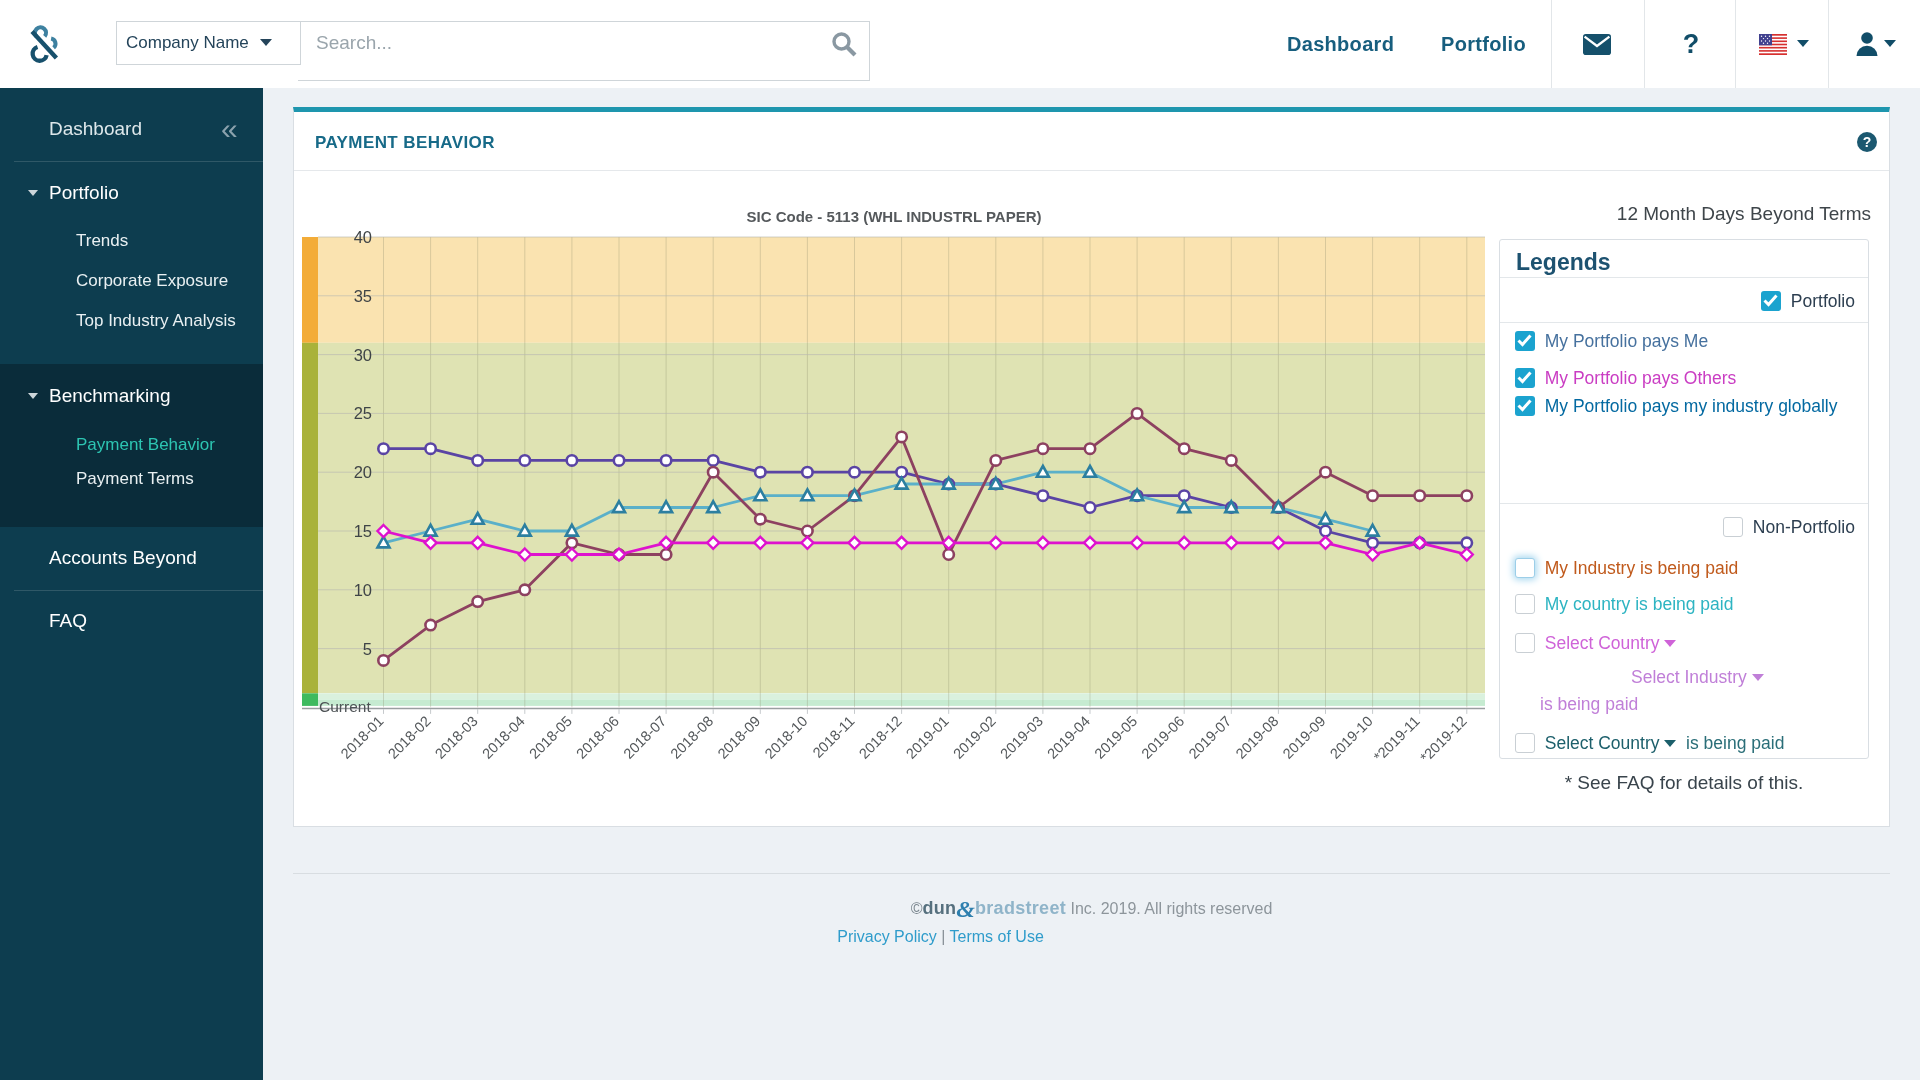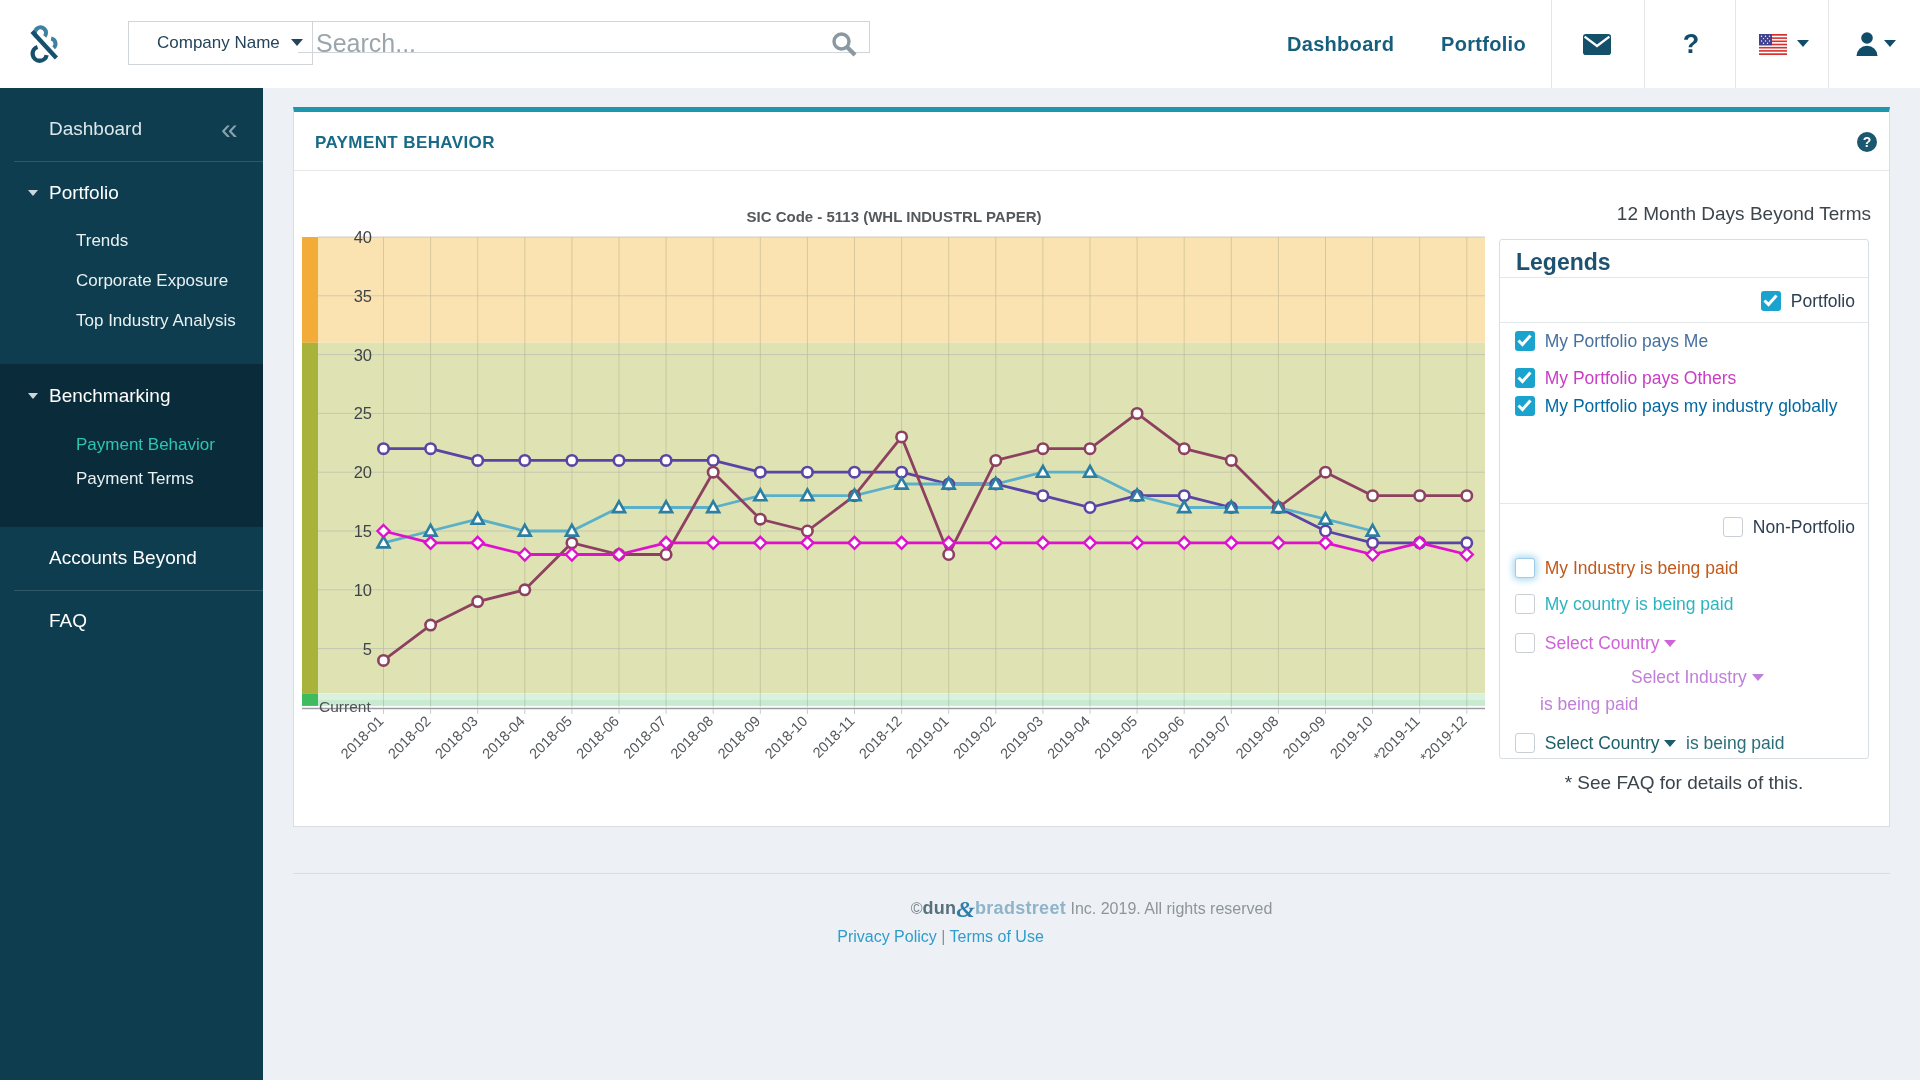--- a/index.html
+++ b/index.html
@@ -28,22 +28,22 @@
 </style></head>
 <body>
 
 <div id="topbar">
  <svg class="abs" style="left:28px;top:12px" width="36" height="54" viewBox="0 0 36 54">
   <path d="M16.7 24.34 A5.5 5.5 0 1 0 8.54 24.62" fill="none" stroke="#3e81a0" stroke-width="4.1"></path>
   <path d="M23.12 26.53 A5.3 5.3 0 0 1 25.61 35.81" fill="none" stroke="#3e81a0" stroke-width="4.0"></path>
   <path d="M9.52 35.0 A7.05 7.05 0 1 0 18.62 43.05" fill="none" stroke="#17506c" stroke-width="4.3"></path>
   <path d="M4.05 19.4 L28.4 45.9" stroke="#17506c" stroke-width="4.4"></path>
  </svg>
-    <div class="abs" style="left:128px;top:21px;width:185px;height:44px;border:1px solid #cfd5d9;font-size:17px;color:#24445a;line-height:42px;padding-left:28px">Company Name <span style="display:inline-block;margin-left:6px;width:0;height:0;border-left:6px solid transparent;border-right:6px solid transparent;border-top:7px solid #24445a;vertical-align:2px"></span></div>
- <div class="abs" style="left:298px;top:21px;width:572px;height:32px;border:1px solid #cfd5d9;border-left:none;font-size:25px;color:#9aa5ac;line-height:42px;padding-left:18px">Search...</div>
+    <div class="abs" style="left:116px;top:21px;width:185px;height:44px;border:1px solid #cfd5d9;font-size:17px;color:#24445a;line-height:42px;padding-left:9px">Company Name <span style="display:inline-block;margin-left:6px;width:0;height:0;border-left:6px solid transparent;border-right:6px solid transparent;border-top:7px solid #24445a;vertical-align:2px"></span></div>
+ <div class="abs" style="left:298px;top:21px;width:572px;height:60px;border:1px solid #cfd5d9;border-left:none;font-size:19px;color:#9aa5ac;line-height:42px;padding-left:18px">Search...</div>
  <svg class="abs" style="left:830px;top:30px" width="28" height="28" viewBox="0 0 28 28">
       <circle cx="11.5" cy="11.5" r="7.5" fill="none" stroke="#8a98a2" stroke-width="3.4"></circle>
       <path d="M17 17 L25 25" stroke="#8a98a2" stroke-width="4.2"></path>
     </svg>
  <div class="topnav" style="left:1287px">Dashboard</div>
  <div class="topnav" style="left:1441px">Portfolio</div>
  <div class="vdiv" style="left:1551px"></div>
  <div class="vdiv" style="left:1644px"></div>
  <div class="vdiv" style="left:1735px"></div>
  <div class="vdiv" style="left:1828px"></div>

